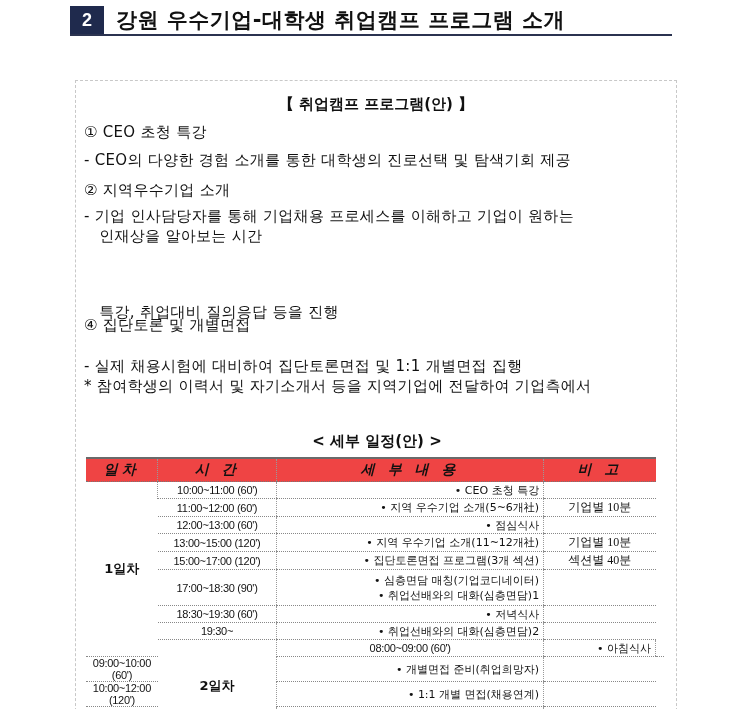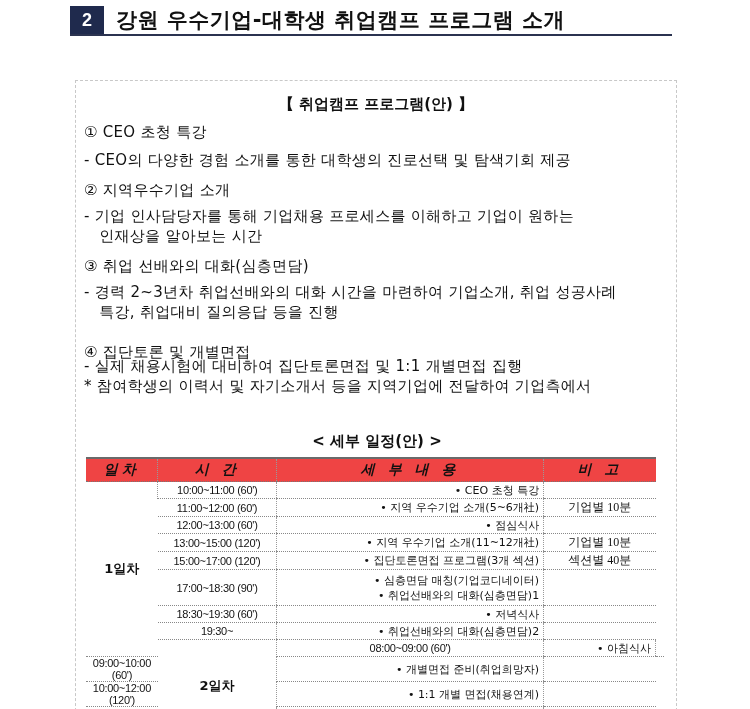--- a/index.html
+++ b/index.html
@@ -45,25 +45,23 @@
 <div class="box">
   <div class="box-heading">【 취업캠프 프로그램(안) 】</div>
 
   <div class="line" style="top:42px;">① CEO 초청 특강</div>
   <div class="line" style="top:70px;">- CEO의 다양한 경험 소개를 통한 대학생의 진로선택 및 탐색기회 제공</div>
 
   <div class="line" style="top:100px;">② 지역우수기업 소개</div>
   <div class="line" style="top:126px;">- 기업 인사담당자를 통해 기업채용 프로세스를 이해하고 기업이 원하는</div>
   <div class="line" style="top:146px; white-space:pre;">   인재상을 알아보는 시간</div>
 
-  <div class="line" style="top:176px;">③ 취업 선배와의 대화(심층면담)</div>
-  <div class="line" style="top:202px;">- 경력 2~3년차 취업선배와의 대화 시간을 마련하여 기업소개, 취업 성공사례</div>
   <div class="line" style="top:222px; white-space:pre;">   특강, 취업대비 질의응답 등을 진행</div>
 
-  <div class="line" style="top:262px;">④ 집단토론 및 개별면접</div>
+  <div class="line" style="top:235px;">④ 집단토론 및 개별면접</div>
   <div class="line" style="top:276px;">- 실제 채용시험에 대비하여 집단토론면접 및 1:1 개별면접 집행</div>
   <div class="line" style="top:296px;">* 참여학생의 이력서 및 자기소개서 등을 지역기업에 전달하여 기업측에서</div>
 
   <div class="sched-heading">&lt; 세부 일정(안) &gt;</div>
 
   <table>
     <colgroup>
       <col style="width:72px">
         <col style="width:120px">
         <col style="width:272px">

